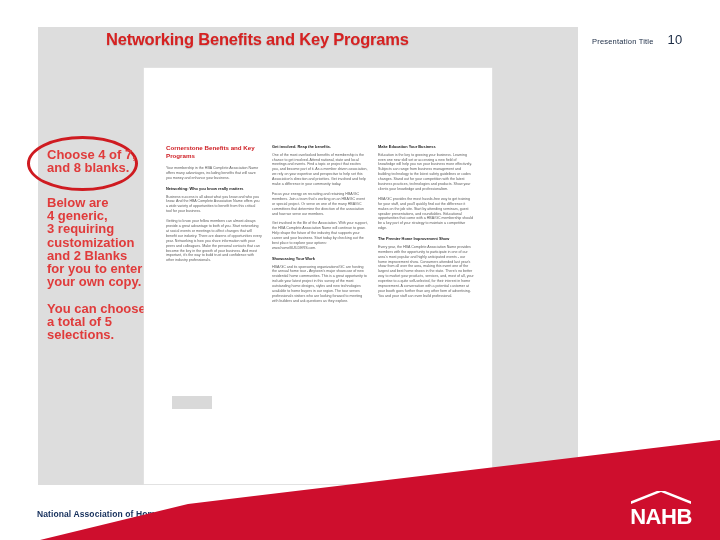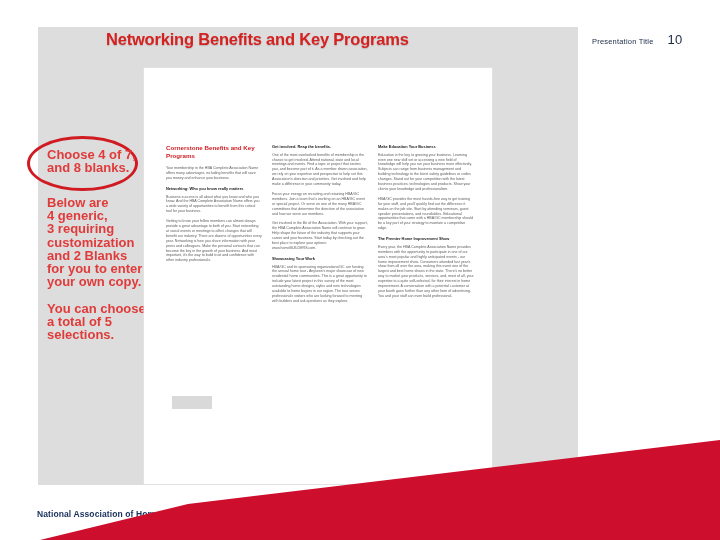--- a/index.html
+++ b/index.html
@@ -243,14 +243,20 @@
   </div>
 
   <div id="doc-image-block"></div>
 
   <div id="org-name">National Association of Home Builders</div>
 
   <svg id="red-wedge" viewBox="0 0 720 100" preserveAspectRatio="none">
     <polygon points="720,0 720,100 40,100 188,64" fill="#ce0e2d"></polygon>
   </svg>
 
+  <div id="nahb-logo">
+    <svg id="nahb-roof" width="62" height="14" viewBox="0 0 62 14">
+      <path d="M1 13 L31 1 L61 13 L61 10.2 L31 -1.6 L1 10.2 Z" fill="#ffffff"></path>
+    </svg>
+    <div id="nahb-word">NAHB</div>
+  </div>
 
 </div>
 
 </body></html>

